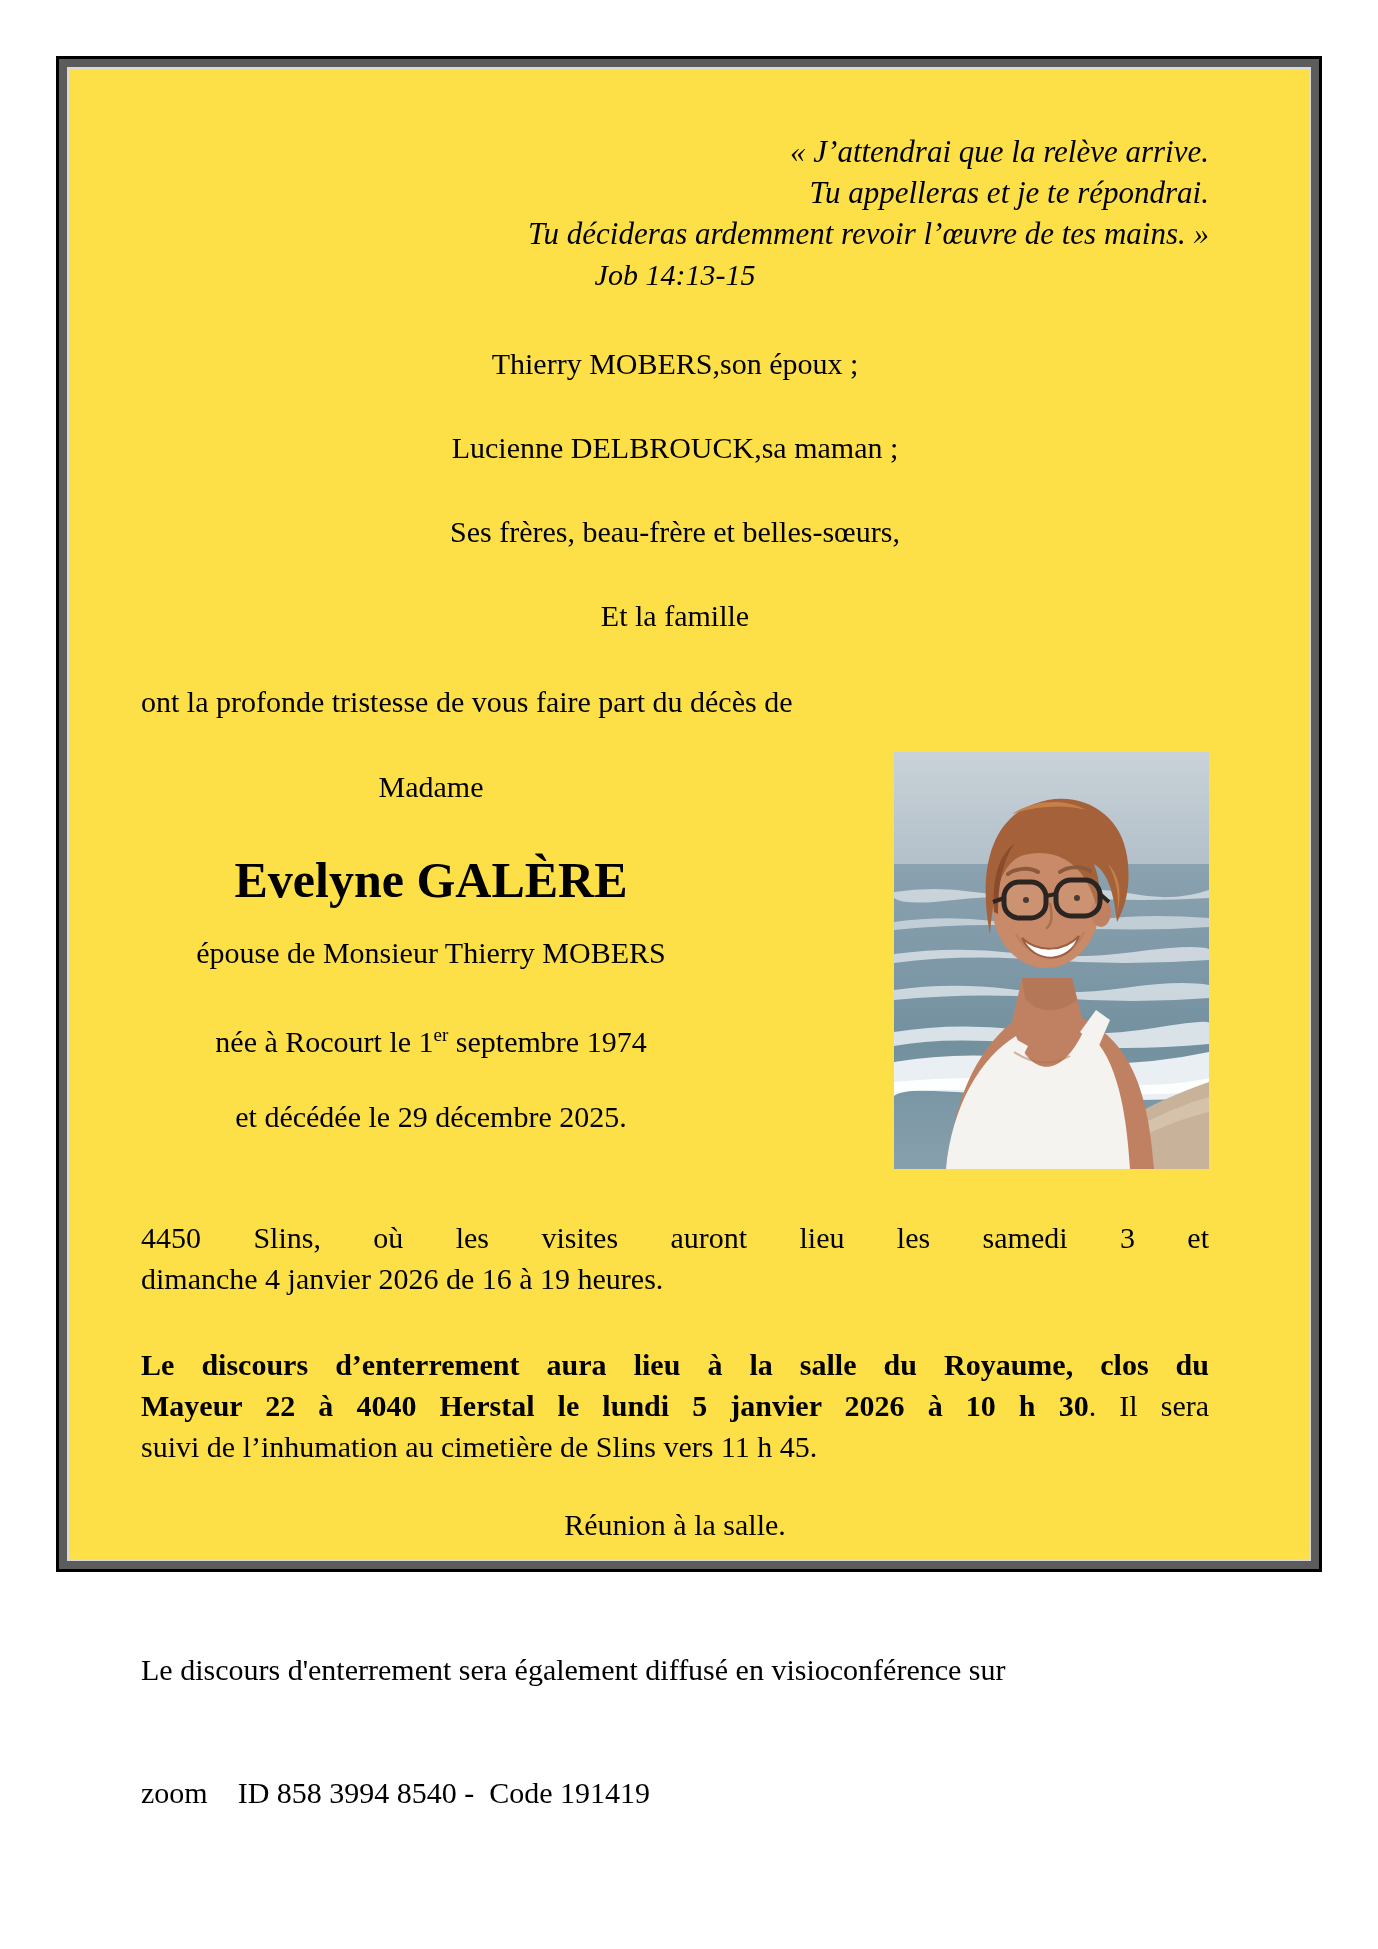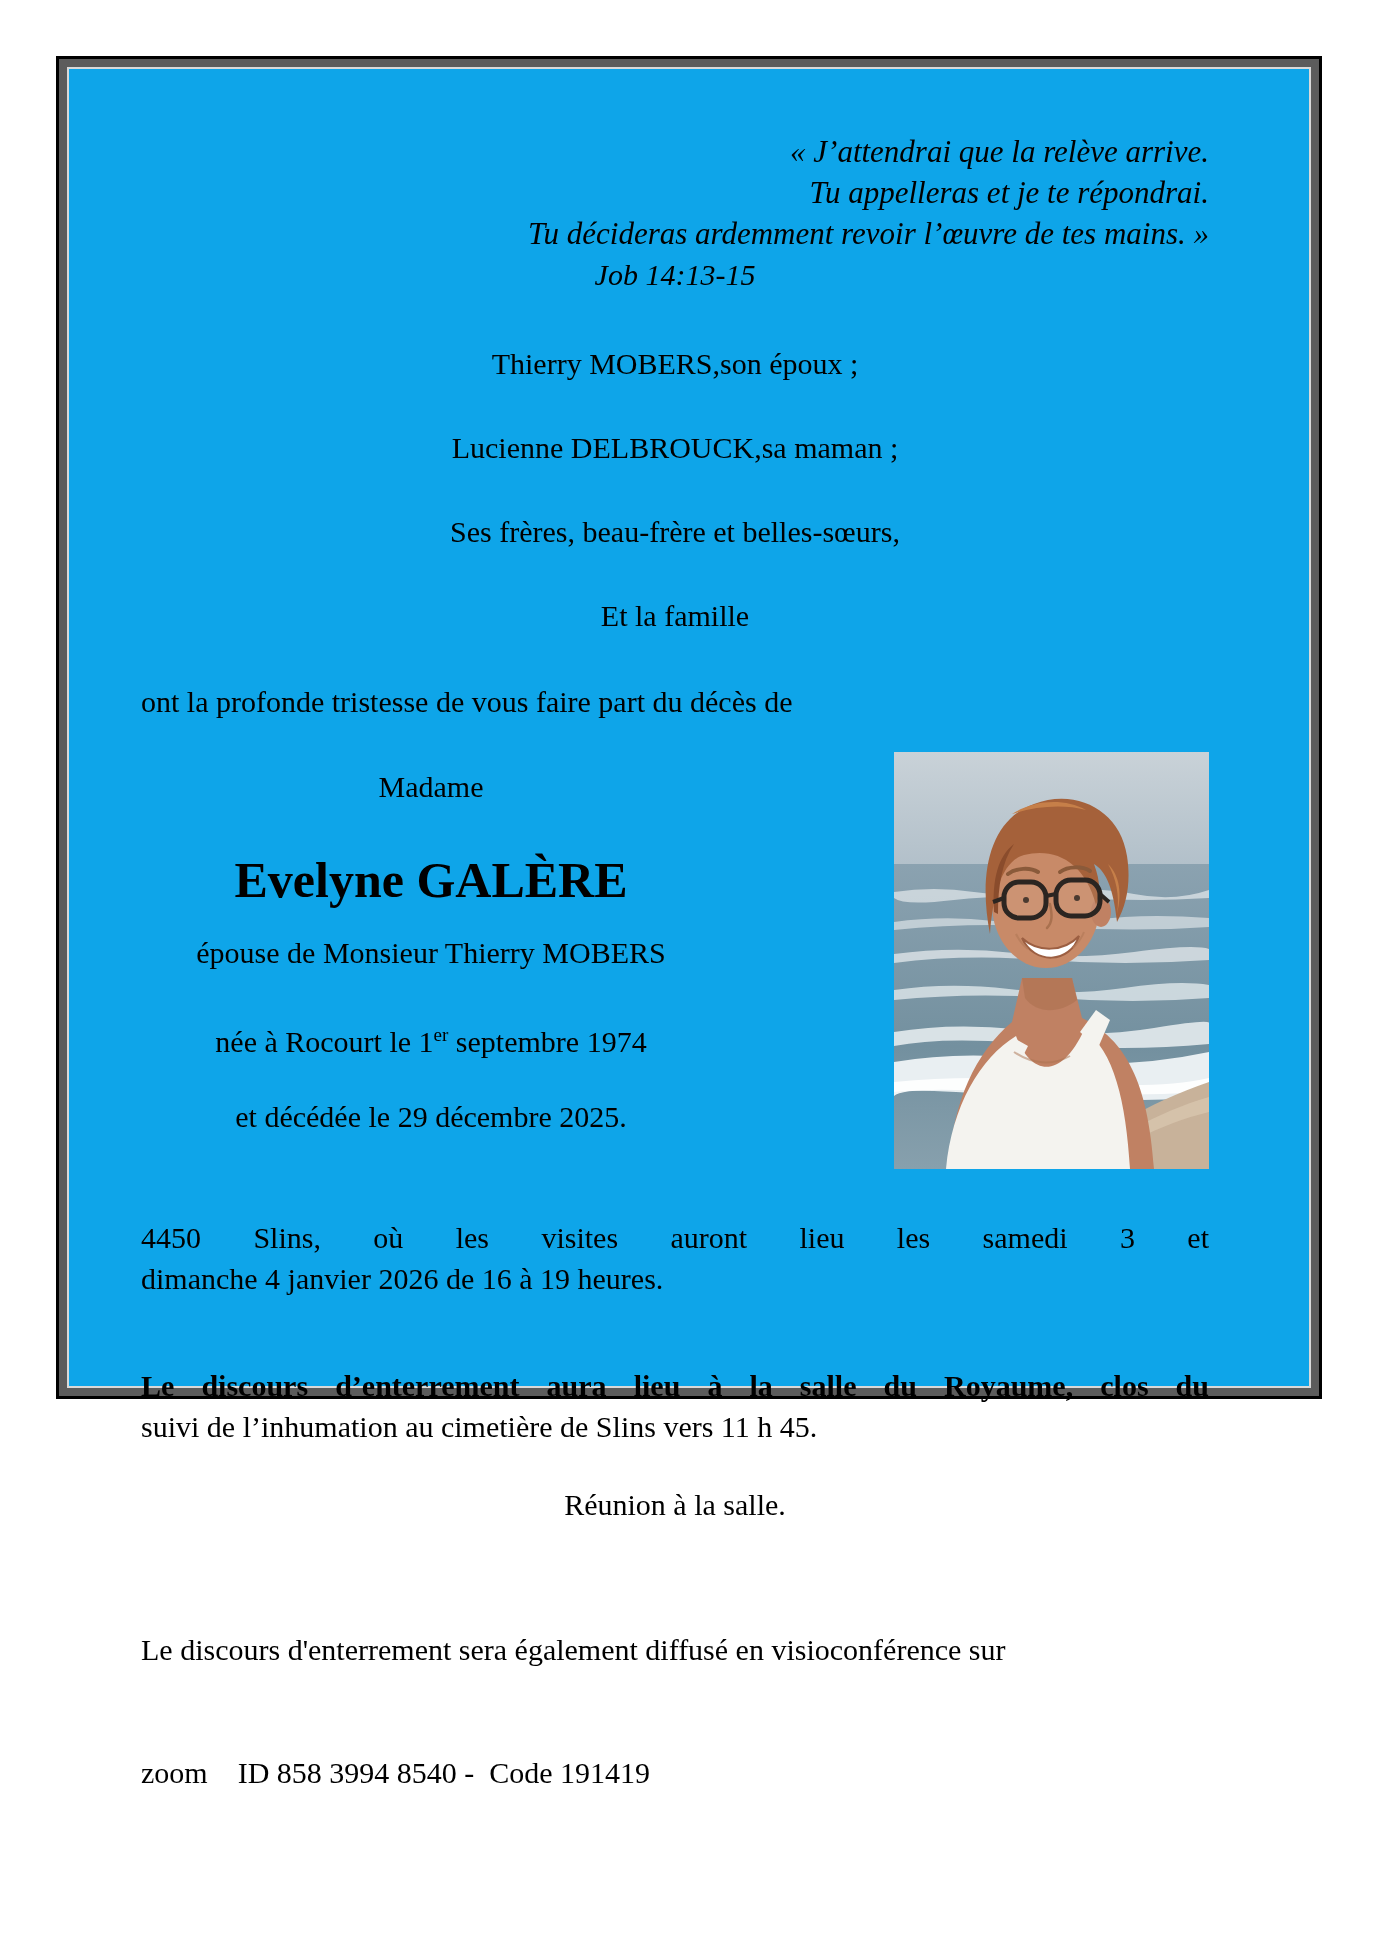--- a/index.html
+++ b/index.html
@@ -6,24 +6,24 @@
   body {
     width:1378px; height:1949px;
     background:#ffffff;
     font-family:"Liberation Serif","DejaVu Serif",serif;
     color:#000;
     position:relative;
     -webkit-font-smoothing:antialiased;
   }
   .frame {
     position:absolute; left:56px; top:56px;
-    width:1266px; height:1343px;
+    width:1266px; height:1516px;
     border:3px solid #000000;
     box-sizing:border-box;
-    background:#0ea5e9;
+    background:#fde047;
   }
   .frame-mat {
     width:100%; height:100%;
     border:8px solid #5c5c5c;
     box-sizing:border-box;
   }
   .frame-liner {
     width:100%; height:100%;
     border:2px solid #d9d9d9;
     box-sizing:border-box;
@@ -61,21 +61,21 @@
   .birth-line sup { font-size:19px; line-height:0; }
   .photo-wrap {
     margin-left:auto; margin-top:30px;
     width:315px; height:417px;
     flex:0 0 auto;
   }
   .photo-wrap svg { display:block; width:315px; height:417px; }
   .para { text-align:justify; }
   .jline { text-align:justify; text-align-last:justify; }
   .para-repose { margin-top:48px; }
-  .para-service { margin-top:66px; }
+  .para-service { margin-top:45px; }
   .bold { font-weight:bold; }
   .reunion { margin-top:37px; text-align:center; }
   .para-visio { margin-top:22px; white-space:pre-wrap; }
 </style>
 </head>
 <body>
 
 <div class="frame">
   <div class="frame-mat">
     <div class="frame-liner">
@@ -170,20 +170,21 @@
           </div>
         </div>
 
         <div class="para para-repose">
           <div class="jline">4450 Slins, où les visites auront lieu les samedi 3 et</div>
           <div>dimanche 4 janvier 2026 de 16 à 19 heures.</div>
         </div>
 
         <div class="para para-service">
           <div class="jline bold">Le discours d’enterrement aura lieu à la salle du Royaume, clos du</div>
+          <div class="jline"><span class="bold">Mayeur 22 à 4040 Herstal le lundi 5 janvier 2026 à 10 h 30</span><span>. Il sera</span></div>
           <div>suivi de l’inhumation au cimetière de Slins vers 11 h 45.</div>
         </div>
 
         <div class="reunion">Réunion à la salle.</div>
 
         <div class="para-visio">
           <div>Le discours d'enterrement sera également diffusé en visioconférence sur</div>
           <div>zoom    ID 858 3994 8540 -  Code 191419</div>
         </div>
 

